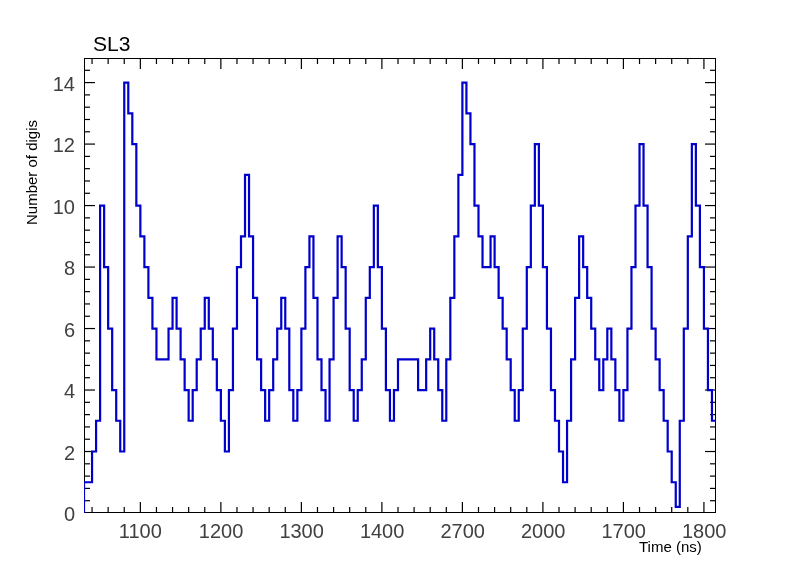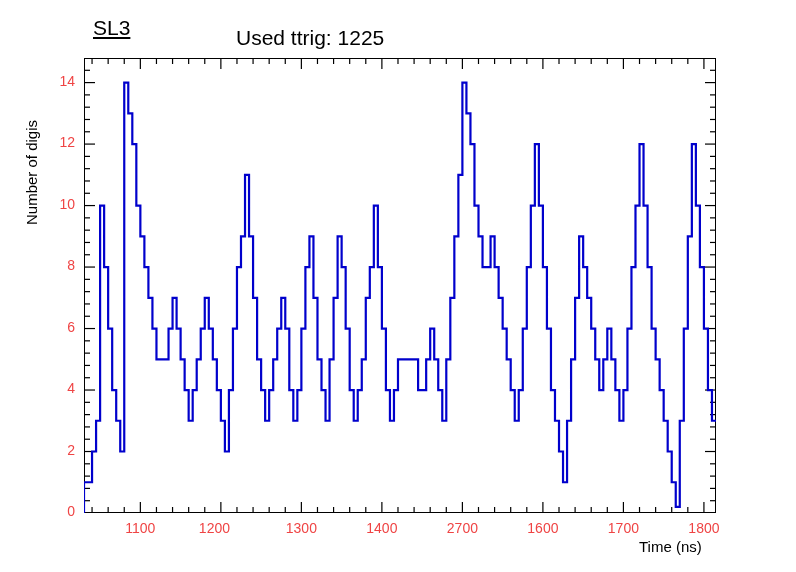--- a/index.html
+++ b/index.html
@@ -5,42 +5,41 @@
   html,body{margin:0;padding:0;}
   body{
     width:796px;height:572px;
     background:#ffffff;
     font-family:"Liberation Sans", sans-serif;
     overflow:hidden;
     position:relative;
   }
   #root{position:absolute;inset:0;}
   .hdr{position:absolute;font-size:21px;color:#000;white-space:nowrap;}
-  #t-left{left:93px;top:16px;text-decoration:underline;}
+  #t-left{left:93px;top:32px;}
   #t-mid{left:236px;top:26px;}
   #t-right{left:588px;top:28px;}
   #ylab{
     position:absolute;left:-49px;top:164px;width:160px;
     transform:rotate(-90deg);transform-origin:50% 50%;
     font-size:15px;text-align:center;color:#000;white-space:nowrap;
   }
   #xlab{position:absolute;left:639px;top:538px;font-size:15px;color:#000;white-space:nowrap;}
   #plot{position:absolute;left:84px;top:58px;width:632px;height:455px;}
   #frame{position:absolute;inset:0;border:1.4px solid #000;box-sizing:border-box;background:#fff;}
   svg{position:absolute;left:0;top:0;display:block;}
-  .tklab{position:absolute;font-size:14px;color:#ef4444;white-space:nowrap;}
+  .tklab{position:absolute;font-size:20px;color:#404040;white-space:nowrap;}
   .ytl{text-align:right;}
 </style>
 </head>
 <body>
 
 <div id="root">
 
   <div class="hdr" id="t-left">SL3</div>
-  <div class="hdr" id="t-mid">Used ttrig: 1225</div>
 
   <div id="ylab">Number of digis</div>
   <div id="xlab">Time (ns)</div>
 
   <div id="plot">
     <div id="frame"></div>
     <svg id="svg" width="632" height="455">
         <g stroke="#000000" stroke-width="1.2" fill="none">
           <line x1="8.050955414012739" y1="455" x2="8.050955414012739" y2="449"></line>
           <line x1="8.050955414012739" y1="0" x2="8.050955414012739" y2="6"></line>
@@ -199,21 +198,21 @@
         </g>
         <polyline points="0.00,455.00 0.00,424.26 4.03,424.26 4.03,424.26 8.05,424.26 8.05,393.51 12.08,393.51 12.08,362.77 16.10,362.77 16.10,147.57 20.13,147.57 20.13,209.05 24.15,209.05 24.15,270.54 28.18,270.54 28.18,332.03 32.20,332.03 32.20,362.77 36.23,362.77 36.23,393.51 40.25,393.51 40.25,24.59 44.28,24.59 44.28,55.34 48.31,55.34 48.31,86.08 52.33,86.08 52.33,147.57 56.36,147.57 56.36,178.31 60.38,178.31 60.38,209.05 64.41,209.05 64.41,239.80 68.43,239.80 68.43,270.54 72.46,270.54 72.46,301.28 76.48,301.28 76.48,301.28 80.51,301.28 80.51,301.28 84.54,301.28 84.54,270.54 88.56,270.54 88.56,239.80 92.59,239.80 92.59,270.54 96.61,270.54 96.61,301.28 100.64,301.28 100.64,332.03 104.66,332.03 104.66,362.77 108.69,362.77 108.69,332.03 112.71,332.03 112.71,301.28 116.74,301.28 116.74,270.54 120.76,270.54 120.76,239.80 124.79,239.80 124.79,270.54 128.82,270.54 128.82,301.28 132.84,301.28 132.84,332.03 136.87,332.03 136.87,362.77 140.89,362.77 140.89,393.51 144.92,393.51 144.92,332.03 148.94,332.03 148.94,270.54 152.97,270.54 152.97,209.05 156.99,209.05 156.99,178.31 161.02,178.31 161.02,116.82 165.04,116.82 165.04,178.31 169.07,178.31 169.07,239.80 173.10,239.80 173.10,301.28 177.12,301.28 177.12,332.03 181.15,332.03 181.15,362.77 185.17,362.77 185.17,332.03 189.20,332.03 189.20,301.28 193.22,301.28 193.22,270.54 197.25,270.54 197.25,239.80 201.27,239.80 201.27,270.54 205.30,270.54 205.30,332.03 209.32,332.03 209.32,362.77 213.35,362.77 213.35,332.03 217.38,332.03 217.38,270.54 221.40,270.54 221.40,209.05 225.43,209.05 225.43,178.31 229.45,178.31 229.45,239.80 233.48,239.80 233.48,301.28 237.50,301.28 237.50,332.03 241.53,332.03 241.53,362.77 245.55,362.77 245.55,301.28 249.58,301.28 249.58,239.80 253.61,239.80 253.61,178.31 257.63,178.31 257.63,209.05 261.66,209.05 261.66,270.54 265.68,270.54 265.68,332.03 269.71,332.03 269.71,362.77 273.73,362.77 273.73,332.03 277.76,332.03 277.76,301.28 281.78,301.28 281.78,239.80 285.81,239.80 285.81,209.05 289.83,209.05 289.83,147.57 293.86,147.57 293.86,209.05 297.89,209.05 297.89,270.54 301.91,270.54 301.91,332.03 305.94,332.03 305.94,362.77 309.96,362.77 309.96,332.03 313.99,332.03 313.99,301.28 318.01,301.28 318.01,301.28 322.04,301.28 322.04,301.28 326.06,301.28 326.06,301.28 330.09,301.28 330.09,301.28 334.11,301.28 334.11,332.03 338.14,332.03 338.14,332.03 342.17,332.03 342.17,301.28 346.19,301.28 346.19,270.54 350.22,270.54 350.22,301.28 354.24,301.28 354.24,332.03 358.27,332.03 358.27,362.77 362.29,362.77 362.29,301.28 366.32,301.28 366.32,239.80 370.34,239.80 370.34,178.31 374.37,178.31 374.37,116.82 378.39,116.82 378.39,24.59 382.42,24.59 382.42,55.34 386.45,55.34 386.45,86.08 390.47,86.08 390.47,147.57 394.50,147.57 394.50,178.31 398.52,178.31 398.52,209.05 402.55,209.05 402.55,209.05 406.57,209.05 406.57,178.31 410.60,178.31 410.60,209.05 414.62,209.05 414.62,239.80 418.65,239.80 418.65,270.54 422.68,270.54 422.68,301.28 426.70,301.28 426.70,332.03 430.73,332.03 430.73,362.77 434.75,362.77 434.75,332.03 438.78,332.03 438.78,270.54 442.80,270.54 442.80,209.05 446.83,209.05 446.83,147.57 450.85,147.57 450.85,86.08 454.88,86.08 454.88,147.57 458.90,147.57 458.90,209.05 462.93,209.05 462.93,270.54 466.96,270.54 466.96,332.03 470.98,332.03 470.98,362.77 475.01,362.77 475.01,393.51 479.03,393.51 479.03,424.26 483.06,424.26 483.06,362.77 487.08,362.77 487.08,301.28 491.11,301.28 491.11,239.80 495.13,239.80 495.13,178.31 499.16,178.31 499.16,209.05 503.18,209.05 503.18,239.80 507.21,239.80 507.21,270.54 511.24,270.54 511.24,301.28 515.26,301.28 515.26,332.03 519.29,332.03 519.29,301.28 523.31,301.28 523.31,270.54 527.34,270.54 527.34,301.28 531.36,301.28 531.36,332.03 535.39,332.03 535.39,362.77 539.41,362.77 539.41,332.03 543.44,332.03 543.44,270.54 547.46,270.54 547.46,209.05 551.49,209.05 551.49,147.57 555.52,147.57 555.52,86.08 559.54,86.08 559.54,147.57 563.57,147.57 563.57,209.05 567.59,209.05 567.59,270.54 571.62,270.54 571.62,301.28 575.64,301.28 575.64,332.03 579.67,332.03 579.67,362.77 583.69,362.77 583.69,393.51 587.72,393.51 587.72,424.26 591.75,424.26 591.75,448.85 595.77,448.85 595.77,362.77 599.80,362.77 599.80,270.54 603.82,270.54 603.82,178.31 607.85,178.31 607.85,86.08 611.87,86.08 611.87,147.57 615.90,147.57 615.90,209.05 619.92,209.05 619.92,270.54 623.95,270.54 623.95,332.03 627.97,332.03 627.97,362.77 632.00,362.77 632.00,362.77 636.03,362.77" fill="none" stroke="#0000cc" stroke-width="2.2" stroke-linejoin="miter" stroke-linecap="butt"></polyline>
       </svg>
   </div>
 
 <div class="tklab" style="left: 118.357px; top: 520px; width: 44px; text-align: center;">1100</div>
     <div class="tklab" style="left: 198.866px; top: 520px; width: 44px; text-align: left;">1200</div>
     <div class="tklab" style="left: 279.376px; top: 520px; width: 44px; text-align: center;">1300</div>
     <div class="tklab" style="left: 359.885px; top: 520px; width: 44px; text-align: center;">1400</div>
     <div class="tklab" style="left: 440.395px; top: 520px; width: 44px; text-align: center;">2700</div>
-    <div class="tklab" style="left: 520.904px; top: 520px; width: 44px; text-align: center;">1600</div>
+    <div class="tklab" style="left: 520.904px; top: 520px; width: 44px; text-align: center;">2000</div>
     <div class="tklab" style="left: 601.414px; top: 520px; width: 44px; text-align: center;">1700</div>
     <div class="tklab" style="left: 681.924px; top: 520px; width: 44px; text-align: center;">1800</div>
     <div class="tklab ytl" style="left: 44px; top: 503px; width: 31px;">0</div>
     <div class="tklab ytl" style="left: 44px; top: 441.514px; width: 31px;">2</div>
     <div class="tklab ytl" style="left: 44px; top: 380.027px; width: 31px;">4</div>
     <div class="tklab ytl" style="left: 44px; top: 318.541px; width: 31px;">6</div>
     <div class="tklab ytl" style="left: 44px; top: 257.054px; width: 31px;">8</div>
     <div class="tklab ytl" style="left: 44px; top: 195.568px; width: 31px; text-align: right;">10</div>
     <div class="tklab ytl" style="left: 44px; top: 134.081px; width: 31px;">12</div>
     <div class="tklab ytl" style="left: 44px; top: 72.5946px; width: 31px;">14</div>

